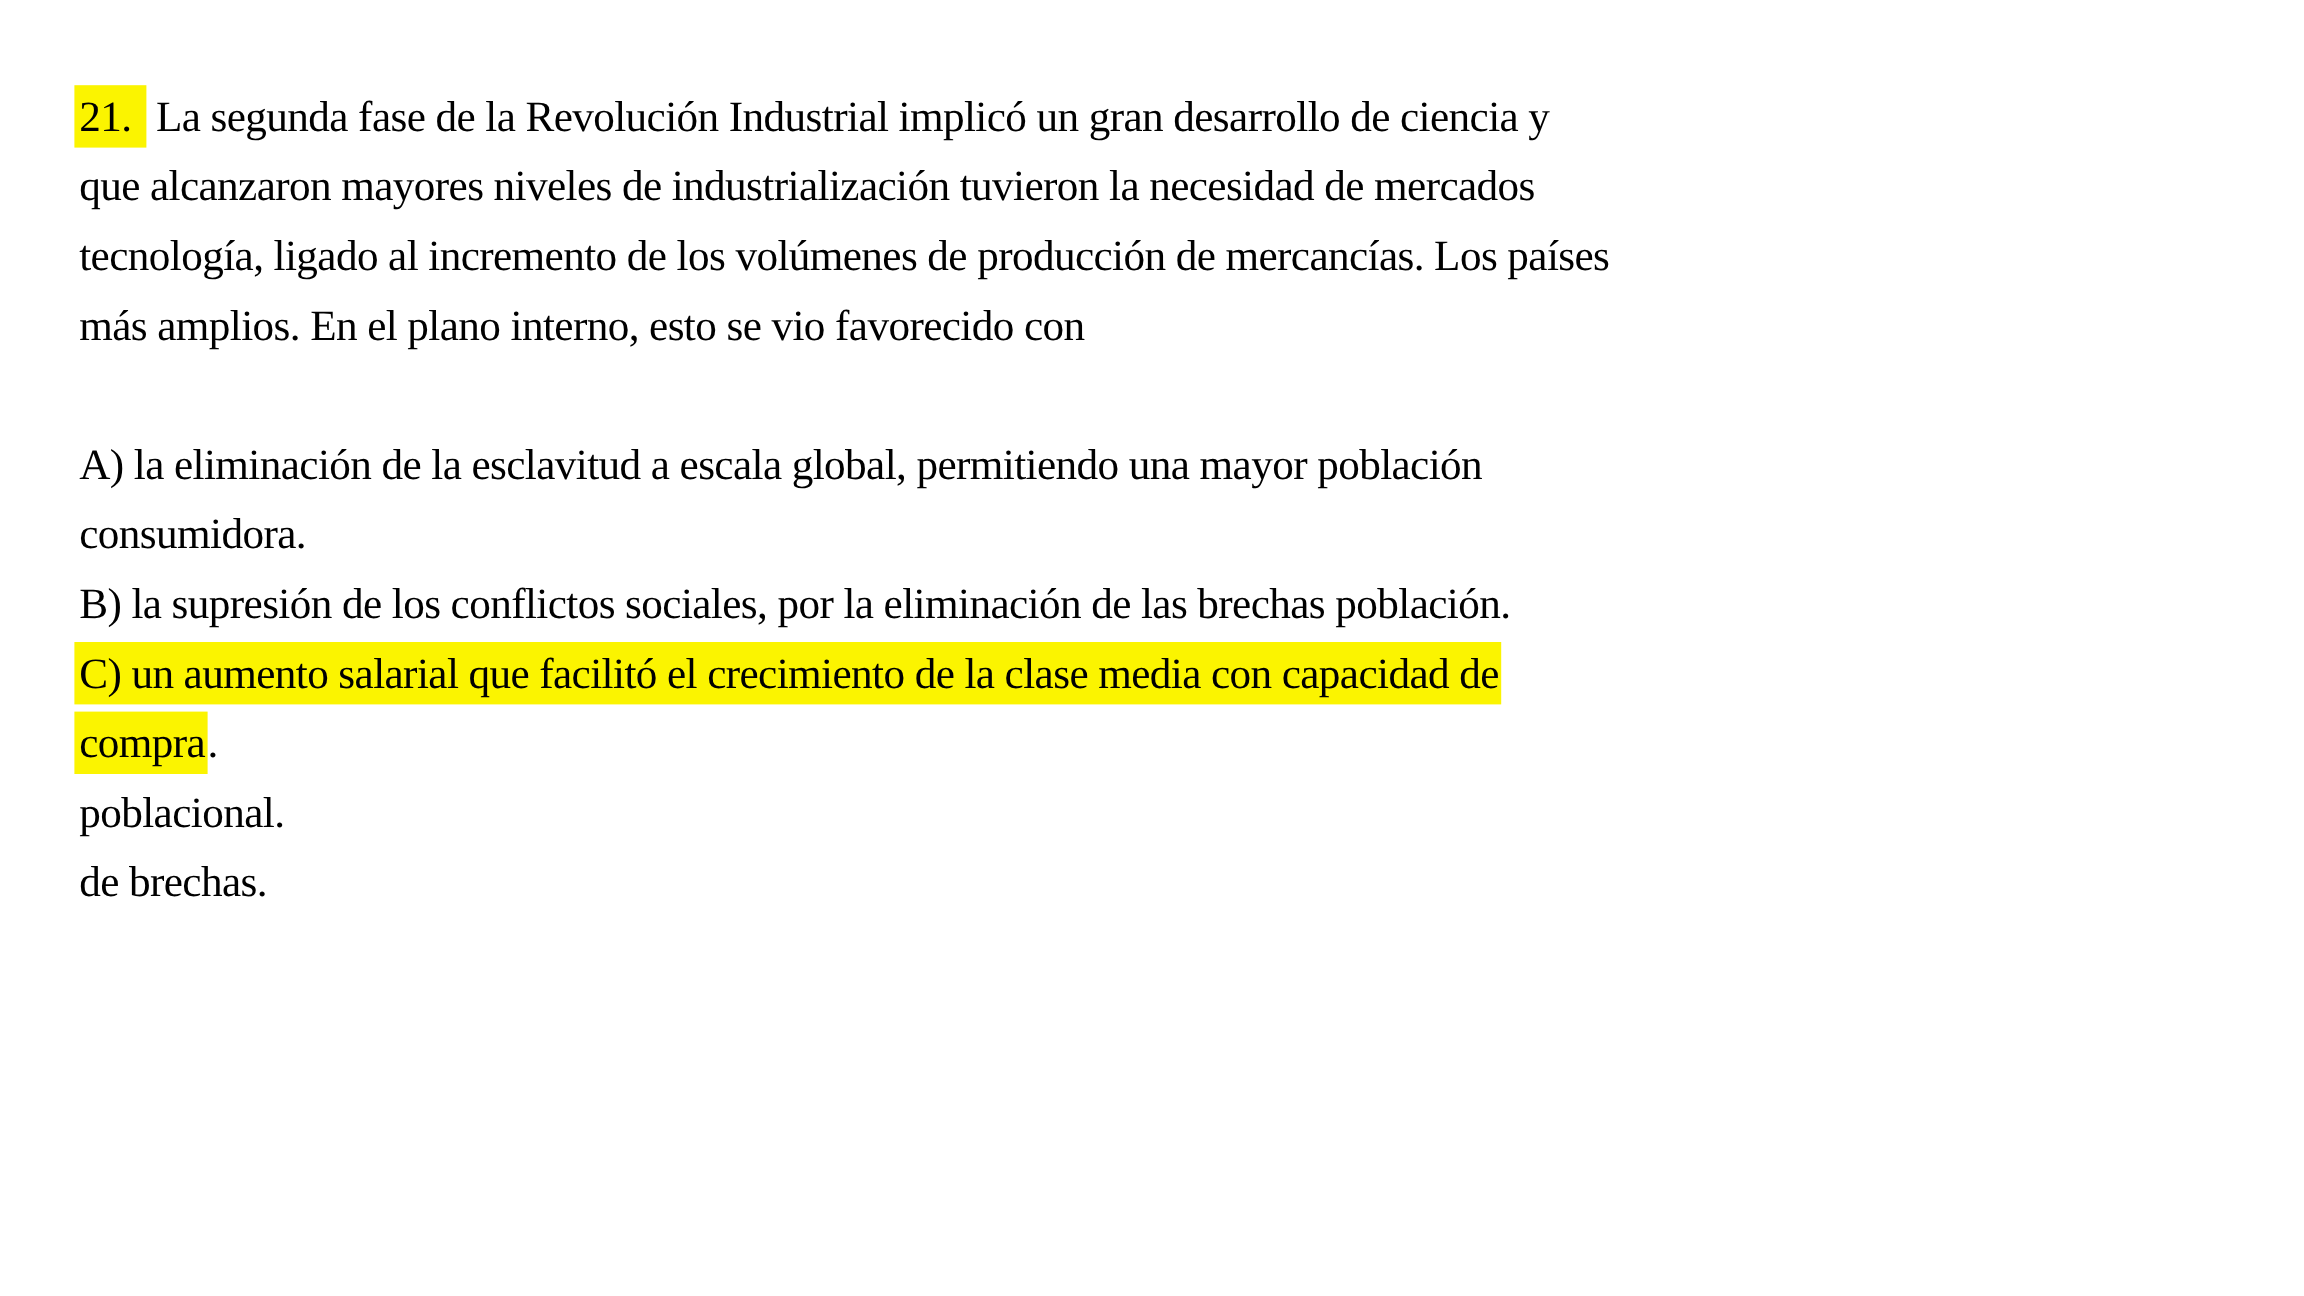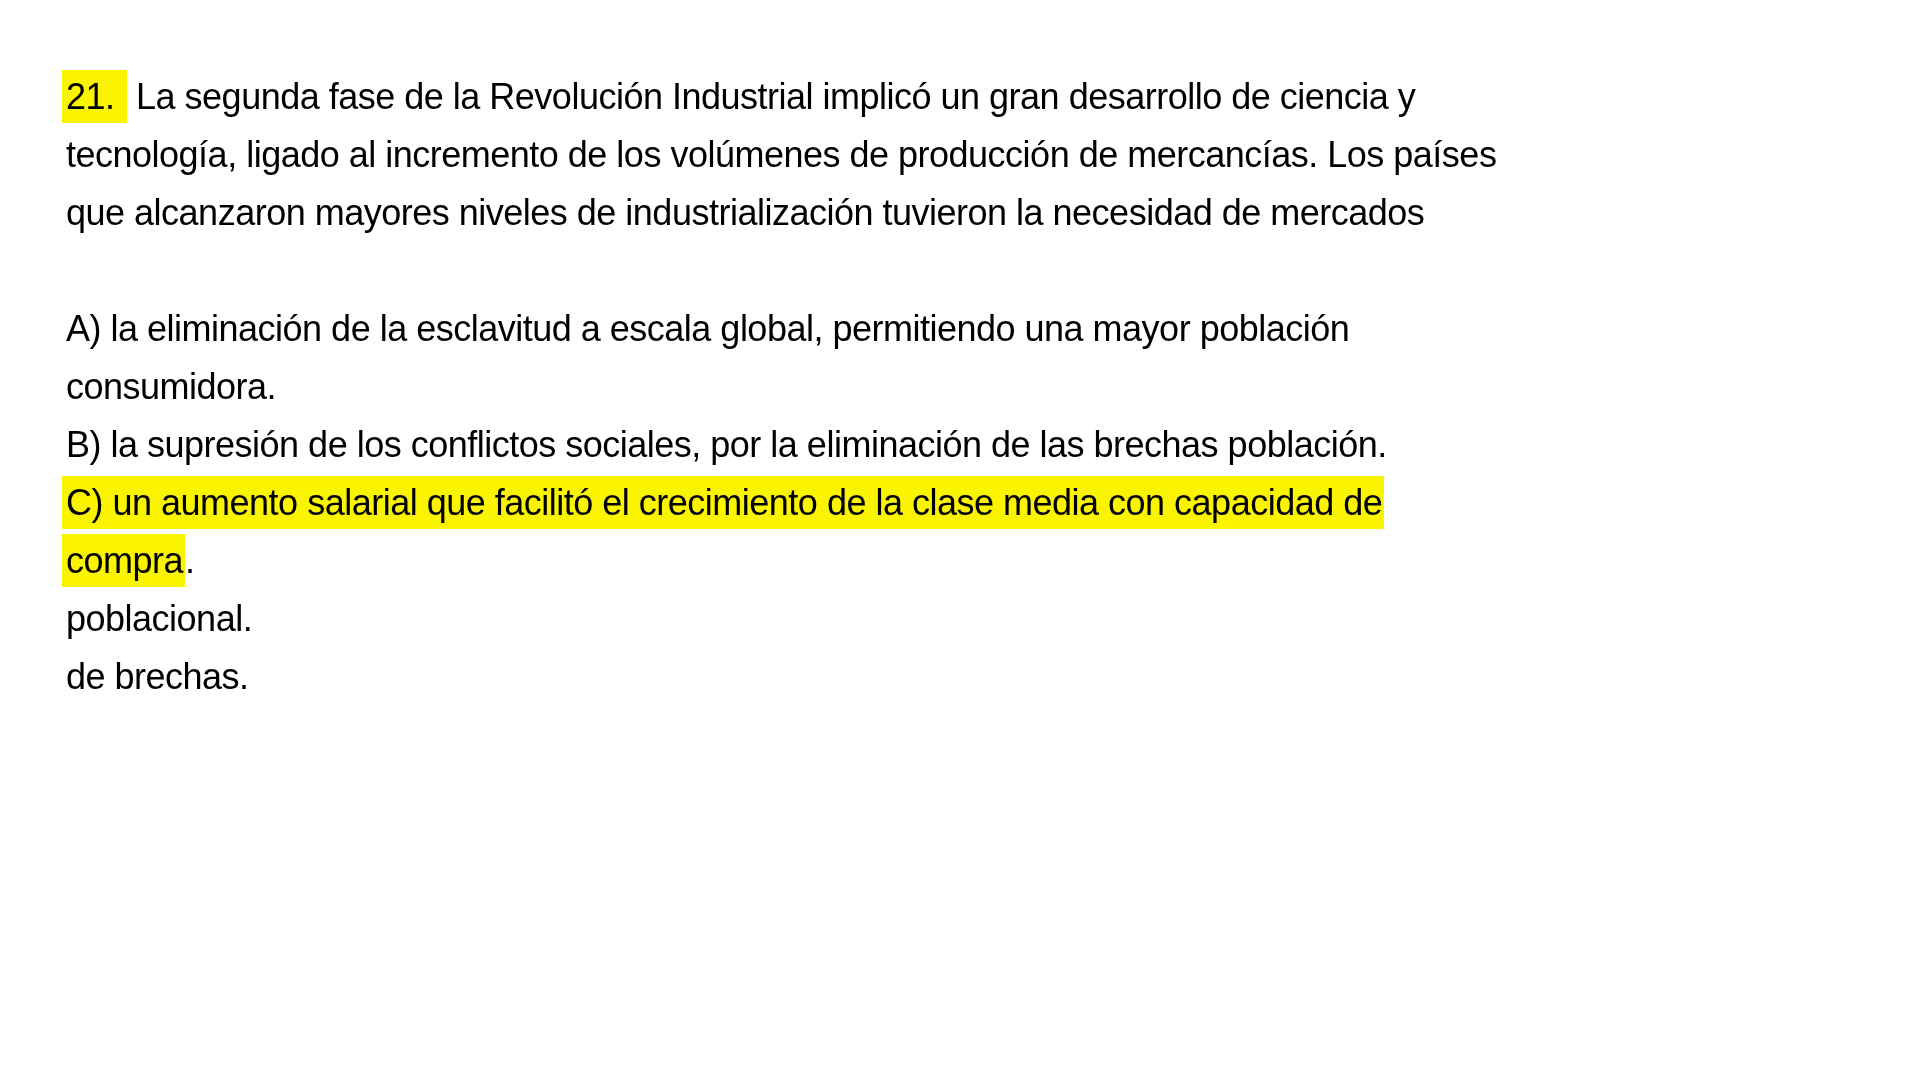--- a/index.html
+++ b/index.html
@@ -9,21 +9,21 @@
     width: 1920px;
     height: 1080px;
     background: var(--background, #ffffff);
     overflow: hidden;
   }
   .page {
     position: relative;
     width: 1920px;
     height: 1080px;
     background: var(--background, #ffffff);
-    font-family: Liberation Sans, sans-serif;
+    font-family: Liberation Serif, serif;
     color: var(--text, #000000);
   }
   .textblock {
     position: absolute;
     left: 66px;
     top: 68px;
     width: 1800px;
     font-size: 36px;
     line-height: 58px;
     letter-spacing: -0.5px;
@@ -47,22 +47,23 @@
     padding-right: 12px;
   }
 </style>
 </head>
 <body>
 
 <div class="page">
   <div class="textblock">
 
     <p class="line"><span class="hl pad-right">21.</span><span> La segunda fase de la Revolución Industrial implicó un gran desarrollo de ciencia y</span></p>
+    <p class="line">que alcanzaron mayores niveles de industrialización tuvieron la necesidad de mercados</p>
     <p class="line">tecnología, ligado al incremento de los volúmenes de producción de mercancías. Los países</p>
-    <p class="line">que alcanzaron mayores niveles de industrialización tuvieron la necesidad de mercados</p>
+    <p class="line">más amplios. En el plano interno, esto se vio favorecido con</p>
 
     <div class="blank-line"></div>
 
     <p class="line">A) la eliminación de la esclavitud a escala global, permitiendo una mayor población</p>
     <p class="line">consumidora.</p>
 
     <p class="line">B) la supresión de los conflictos sociales, por la eliminación de las brechas población.</p>
 
     <p class="line"><span class="hl">C) un aumento salarial que facilitó el crecimiento de la clase media con capacidad de</span></p>
     <p class="line"><span class="hl">compra</span><span>.</span></p>

